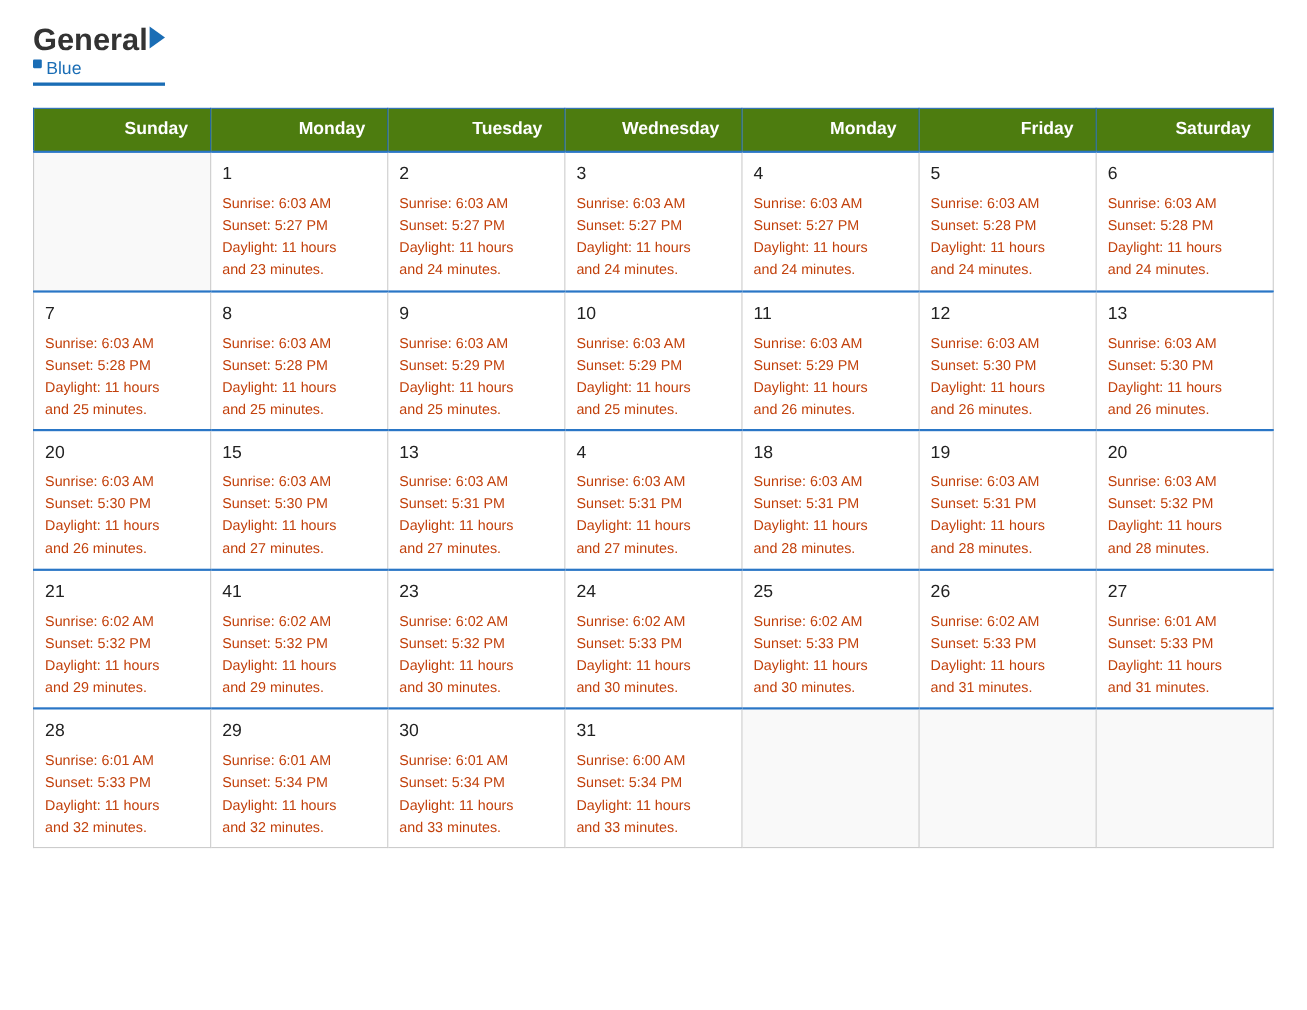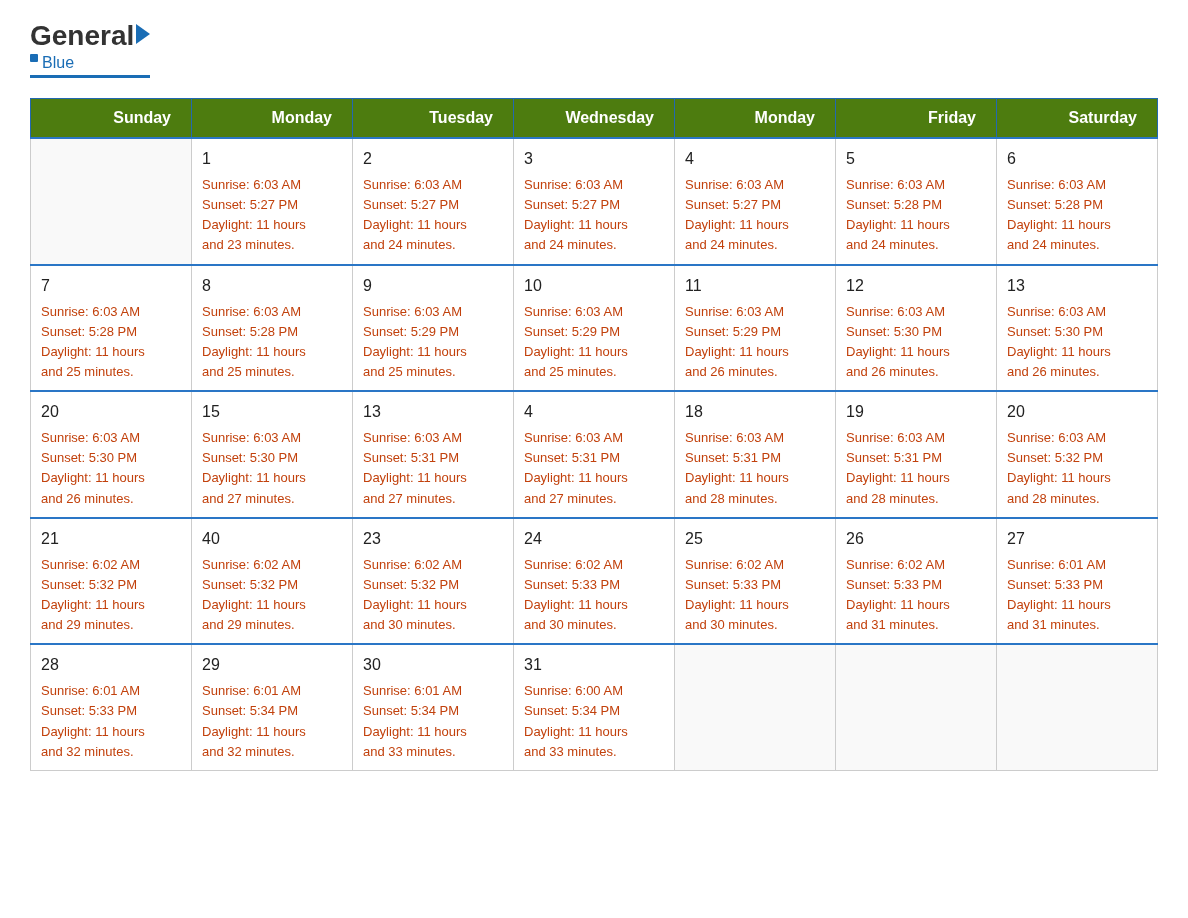--- a/index.html
+++ b/index.html
@@ -283,21 +283,21 @@
       </tr>
       <tr>
         <td>
           <span class="day-number">21</span>
           <div class="day-info" style="white-space: pre-line;">Sunrise: 6:02 AM
 Sunset: 5:32 PM
 Daylight: 11 hours
 and 29 minutes.</div>
         </td>
         <td>
-          <span class="day-number">40</span>
+          <span class="day-number">41</span>
           <div class="day-info" style="white-space: pre-line;">Sunrise: 6:02 AM
 Sunset: 5:32 PM
 Daylight: 11 hours
 and 29 minutes.</div>
         </td>
         <td>
           <span class="day-number">23</span>
           <div class="day-info" style="white-space: pre-line;">Sunrise: 6:02 AM
 Sunset: 5:32 PM
 Daylight: 11 hours

